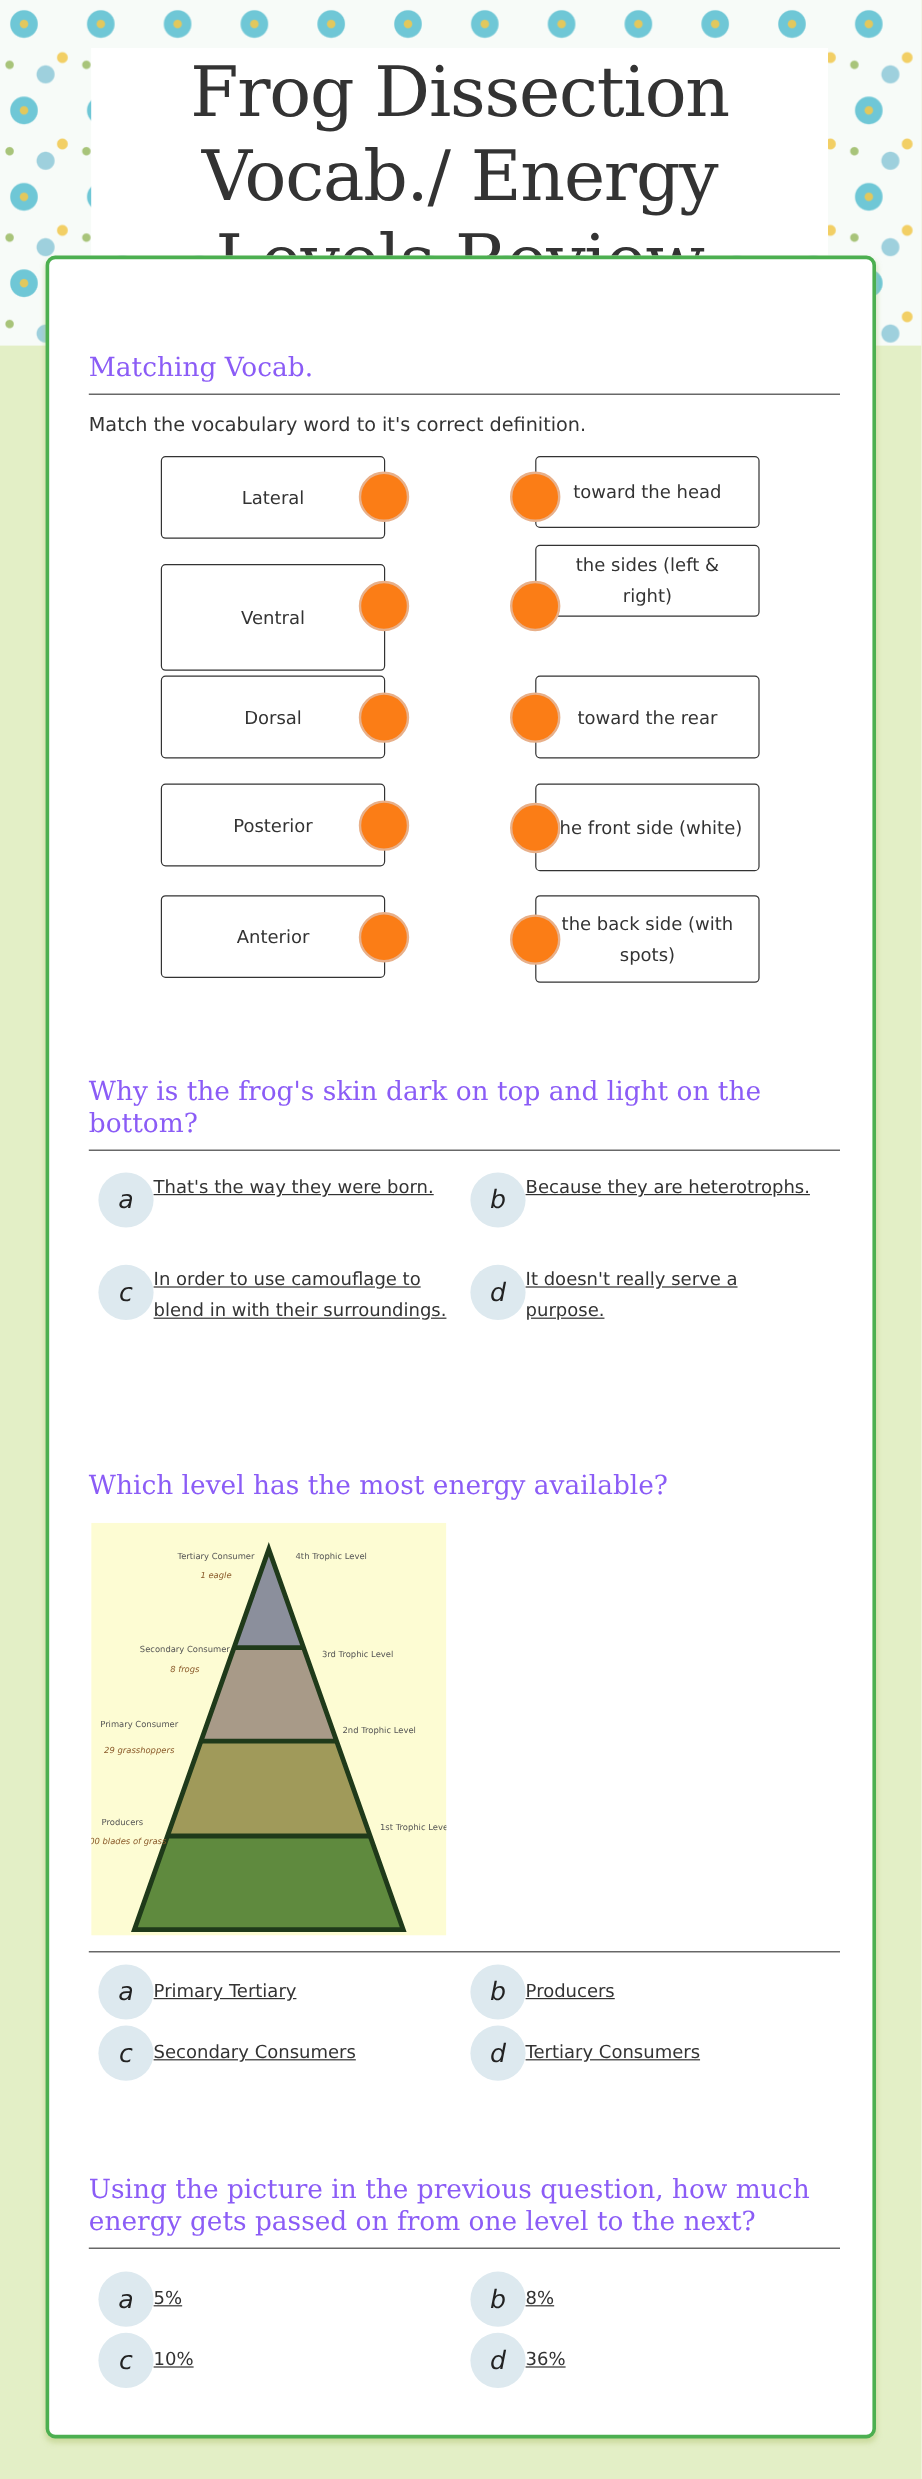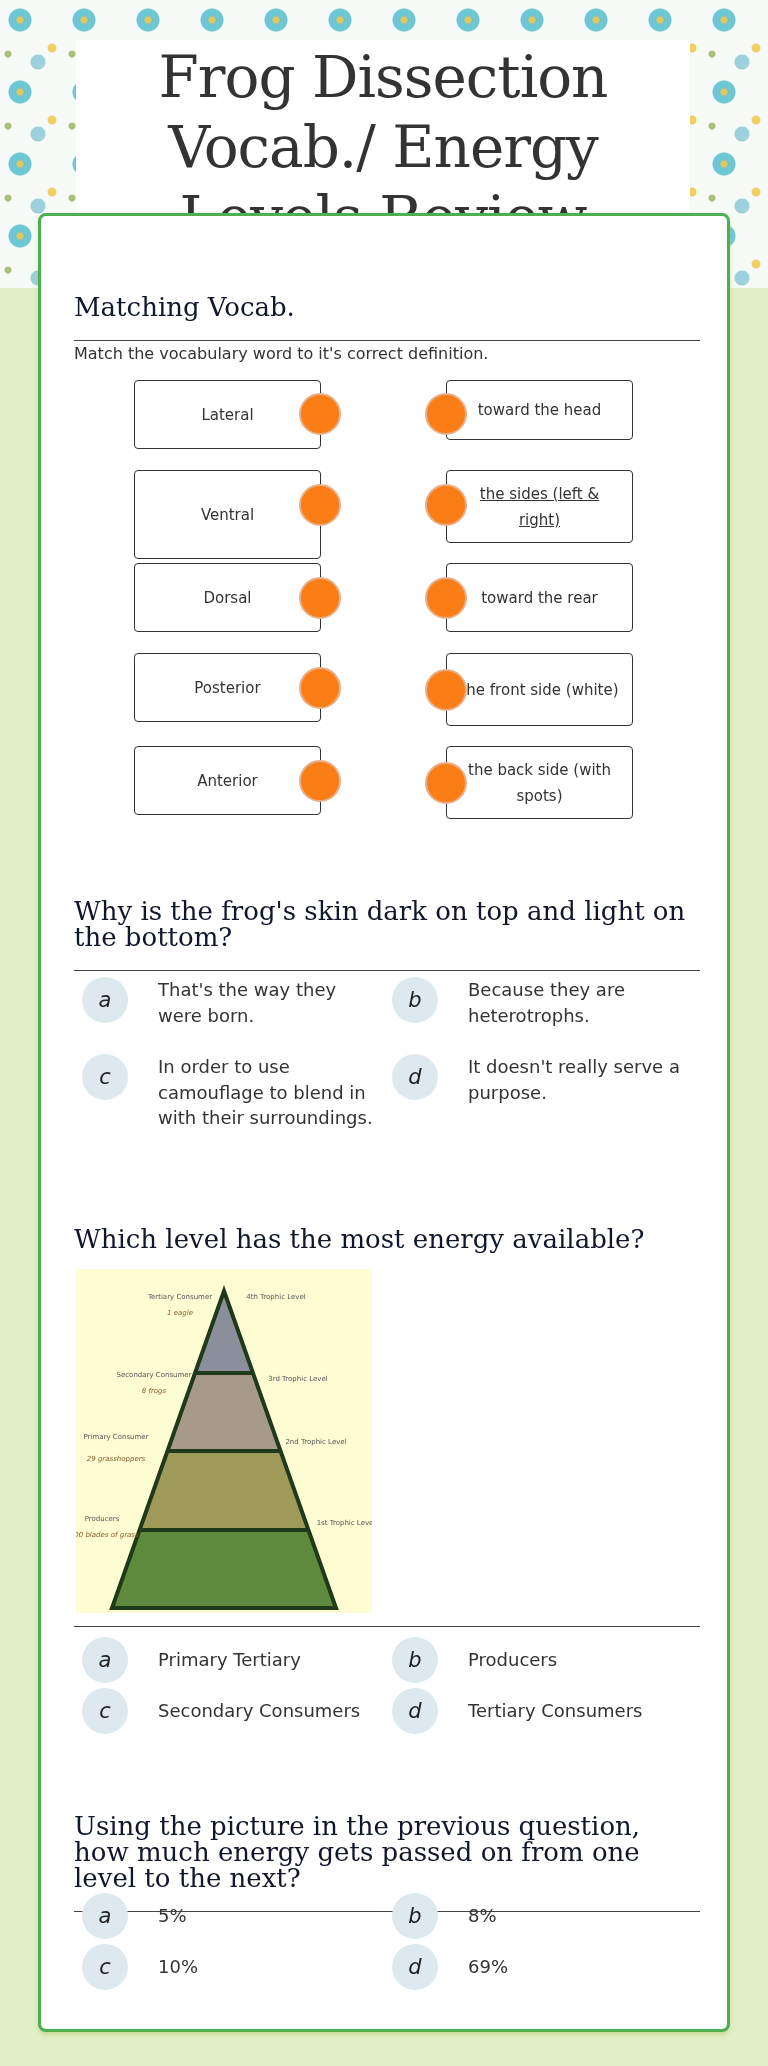--- a/index.html
+++ b/index.html
@@ -30,40 +30,40 @@
     font-size: 58px; line-height: 70px; color: #333;
     letter-spacing: -1px;
   }
   .card {
     position: absolute; left: 38px; top: 213px; width: 686px; height: 1813px;
     background: #fff; border: 3px solid #4caf50; border-radius: 8px;
     box-shadow: 0 3px 4px rgba(180,200,120,0.5);
   }
   .q-title {
     position: absolute; left: 33px; width: 626px;
-    font-family: "DejaVu Serif", serif; font-size: 26px; line-height: 26px;
-    color: #0f172a; padding-bottom: 20px; border-bottom: 1px solid #444;
+    font-family: "DejaVu Serif", serif; font-size: 22px; line-height: 26px;
+    color: #8b5cf6; padding-bottom: 8px; border-bottom: 1px solid #444;
   }
   .instr { position: absolute; left: 33px; font-size: 16px; color: #333; }
   .match-box {
     position: absolute; box-sizing: border-box; border: 1px solid #333; border-radius: 4px;
     background: #fff; display: flex; align-items: center; justify-content: center;
     text-align: center; font-size: 15px; line-height: 26px; color: #333; padding: 0 10px;
   }
   .dot {
     position: absolute; width: 42px; height: 42px; border-radius: 50%;
     background: #fb7d16; border: 2px solid #e8b08a; box-sizing: border-box;
   }
   .choice { position: absolute; display: flex; align-items: flex-start; }
   .badge {
     width: 46px; height: 46px; border-radius: 50%; background: #dde9ef;
     display: flex; align-items: center; justify-content: center; flex-shrink: 0;
     font-family: "DejaVu Sans", sans-serif; font-size: 21px; color: #222; font-style: italic;
   }
-  .choice-text { margin-left: 30px; font-size: 18px; line-height: 25.5px; color: #333; padding-top: 0px; }
+  .choice-text { font-size: 15px; line-height: 25.5px; color: #333; padding-top: 0px; text-decoration: underline; }
   .pyramid { position: absolute; left: 35px; top: 1053px; width: 296px; height: 344px; }
 </style>
 </head>
 <body>
 
 <div class="floral"></div>
 <div class="title-box">
   <h1>Frog Dissection Vocab./ Energy Levels Review</h1>
 </div>
 
@@ -84,21 +84,21 @@
   <div class="match-box" style="left:93px;top:437px;width:187px;height:69px;">
       <span>Posterior</span>
     </div>
   <div class="match-box" style="left:93px;top:530px;width:187px;height:69px;">
       <span>Anterior</span>
     </div>
 
   <div class="match-box" style="left:405px;top:164px;width:187px;height:60px;">
       <span>toward the head</span>
     </div>
-  <div class="match-box" style="left:405px;top:254px;width:187px;height:73px;text-decoration:underline;">
+  <div class="match-box" style="left:405px;top:238px;width:187px;height:60px;">
       <span>the sides (left &amp; right)</span>
     </div>
   <div class="match-box" style="left:405px;top:347px;width:187px;height:69px;align-items:center;">
       <span>toward the rear</span>
     </div>
   <div class="match-box" style="left:405px;top:437px;width:187px;height:73px;">
       <span>the front side (white)</span>
     </div>
   <div class="match-box" style="left:405px;top:530px;width:187px;height:73px;">
       <span>the back side (with spots)</span>
@@ -188,15 +188,15 @@
   <div class="choice" style="left:351px;top:1677px;width:290px;">
     <div class="badge">b</div>
     <div class="choice-text" style="padding-top:10px;">8%</div>
   </div>
   <div class="choice" style="left:41px;top:1728px;width:280px;">
     <div class="badge">c</div>
     <div class="choice-text" style="padding-top:10px;">10%</div>
   </div>
   <div class="choice" style="left:351px;top:1728px;width:290px;">
     <div class="badge">d</div>
-    <div class="choice-text" style="padding-top:10px;">69%</div>
+    <div class="choice-text" style="padding-top:10px;">36%</div>
   </div>
 </div>
 
 </body></html>

